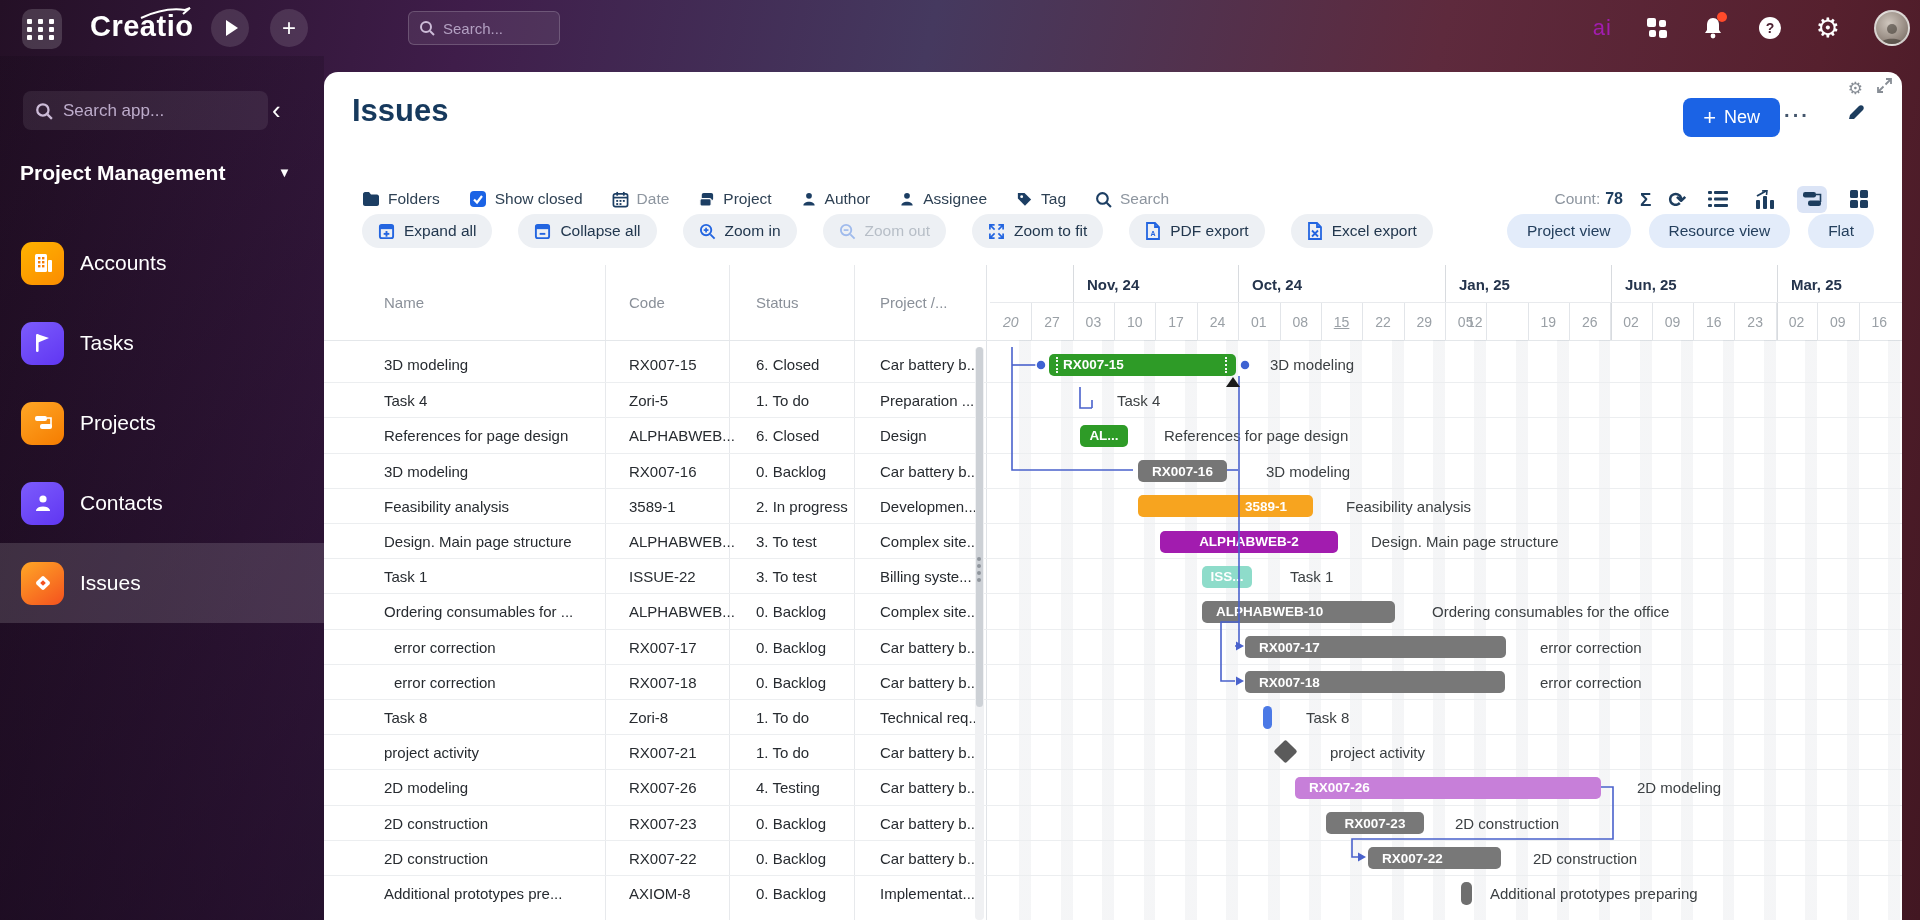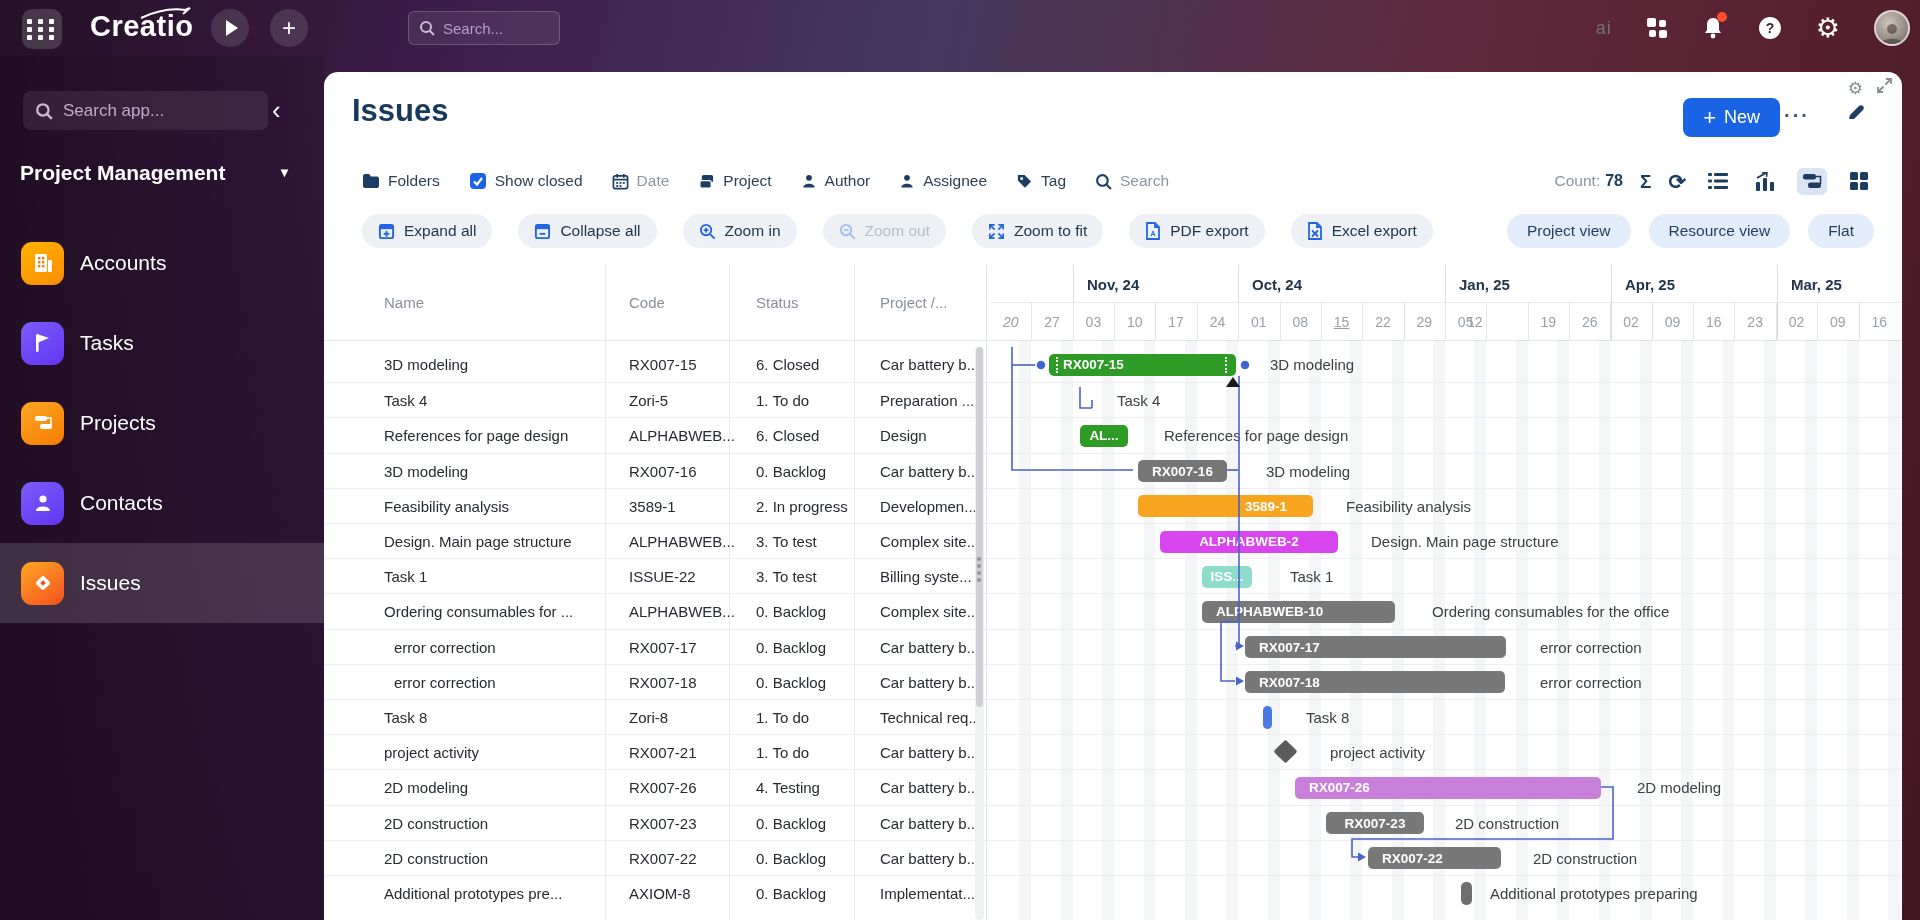--- a/index.html
+++ b/index.html
@@ -13,21 +13,21 @@
   .tb-grid { position:absolute; left:22px; top:9px; width:40px; height:40px; border-radius:10px; background:rgba(255,255,255,.16); display:grid; place-content:center; grid-template-columns:repeat(3,8px); gap:3px; cursor:pointer; }
   .tb-grid i { width:5px; height:5px; background:#fff; border-radius:1px; }
   .logo { position:absolute; left:90px; top:10px; color:#fff; font-size:29px; font-weight:600; letter-spacing:.5px; }
   .logo svg { position:absolute; right:2px; top:-4px; }
   .tb-circle { position:absolute; top:9px; width:38px; height:38px; border-radius:50%; background:rgba(255,255,255,.12); color:#fff; display:flex; align-items:center; justify-content:center; cursor:pointer; }
   .tb-play { left:211px; }
   .tb-play i { width:0; height:0; border-left:12px solid #fff; border-top:8px solid transparent; border-bottom:8px solid transparent; margin-left:4px; }
   .tb-plus { left:270px; font-size:24px; font-weight:400; }
   .tb-search { position:absolute; left:408px; top:11px; width:152px; height:34px; border-radius:6px; background:rgba(255,255,255,.08); border:1px solid rgba(255,255,255,.18); display:flex; align-items:center; padding:0 10px; gap:8px; color:#b3a0c2; font-size:15px; cursor:text; }
   .tb-right { position:absolute; right:10px; top:0; height:56px; display:flex; align-items:center; gap:34px; }
-  .tb-ai { color:#737373; font-size:18px; letter-spacing:1px; font-weight:500; cursor:pointer; }
+  .tb-ai { color:#a21caf; font-size:22px; letter-spacing:1px; font-weight:500; cursor:pointer; }
   .tb-ico { color:#fff; cursor:pointer; position:relative; display:flex; }
   .tb-bell-dot { position:absolute; right:-3px; top:-4px; width:10px; height:10px; border-radius:50%; background:#ff4b2b; }
   .avatar { width:36px; height:36px; border-radius:50%; background:radial-gradient(circle at 40% 35%,#cfc6bd,#8d8178 70%,#5f554d); border:2px solid rgba(255,255,255,.65); cursor:pointer; overflow:hidden; display:flex; align-items:flex-end; justify-content:center; }
   .avatar svg { opacity:.55; }
   
   .sidebar { position:absolute; left:0; top:56px; width:324px; height:864px; background:linear-gradient(180deg,rgba(12,4,16,.18),rgba(12,4,16,.5)); }
   .sb-search { position:absolute; left:23px; top:35px; width:245px; height:39px; border-radius:8px; background:rgba(255,255,255,.08); display:flex; align-items:center; padding:0 12px; gap:10px; color:#bdaccb; font-size:17px; cursor:text; }
   .sb-collapse { position:absolute; left:272px; top:40px; color:#fff; font-size:26px; line-height:28px; cursor:pointer; }
   .sb-title { position:absolute; left:20px; top:105px; color:#fff; font-size:21px; font-weight:700; cursor:pointer; }
   .sb-caret { position:absolute; left:278px; top:109px; color:#fff; font-size:13px; cursor:pointer; }
@@ -39,21 +39,21 @@
   
   .panel { position:absolute; left:324px; top:72px; width:1578px; height:848px; background:#fff; border-radius:14px 14px 0 0; }
   .pn-mini { position:absolute; top:6px; right:10px; display:flex; gap:14px; color:#878d95; }
   .pn-mini span { cursor:pointer; display:flex; }
   .pn-title { position:absolute; left:28px; top:21px; font-size:31px; font-weight:700; color:#16395d; }
   .btn-new { position:absolute; right:122px; top:26px; height:39px; padding:0 20px; border-radius:8px; background:#1b63e5; color:#fff; font-size:18px; font-weight:500; display:flex; align-items:center; gap:8px; cursor:pointer; }
   .btn-new b { font-size:22px; font-weight:400; }
   .pn-dots { position:absolute; right:92px; top:32px; color:#44566c; font-size:20px; letter-spacing:2px; font-weight:700; cursor:pointer; }
   .pn-pencil { position:absolute; right:36px; top:30px; cursor:pointer; display:flex; }
   
-  .filterbar { position:absolute; left:38px; top:93px; right:28px; height:32px; display:flex; align-items:center; }
+  .filterbar { position:absolute; left:38px; top:111px; right:28px; height:32px; display:flex; align-items:center; }
   .flt-item { display:flex; align-items:center; gap:8px; margin-right:29px; font-size:15.5px; color:#2e4154; font-weight:500; cursor:pointer; white-space:nowrap; }
   .flt-item.muted { color:#8d959f; }
   .flt-right { margin-left:auto; display:flex; align-items:center; gap:17px; }
   .flt-count { font-size:15.5px; color:#8d959f; cursor:default; }
   .flt-count b { color:#1d3d5e; font-weight:700; font-size:16px; margin-left:5px; }
   .flt-sym { color:#1d3d5e; font-size:19px; font-weight:700; cursor:pointer; line-height:1; }
   .view-ico { width:30px; height:27px; border-radius:6px; display:flex; align-items:center; justify-content:center; cursor:pointer; }
   .view-ico.active { background:#dbe4f6; }
   
   .toolbar2 { position:absolute; left:38px; top:142px; right:28px; height:34px; display:flex; align-items:center; gap:26px; }
@@ -473,21 +473,21 @@
   <div class="col-div" style="left:530px; height:655px;"></div>
   <div class="col-div" style="left:662px; height:655px; background:#e0e3e7;"></div>
 
   <div id="timeline">
       <div class="tl-month" style="left: 763px;">Nov, 24</div>
       <div class="tl-vdiv" style="left: 749px; top: 193px; height: 75px; background: rgb(216, 219, 223);"></div>
       <div class="tl-month" style="left: 928px;">Oct, 24</div>
       <div class="tl-vdiv" style="left: 914px; top: 193px; height: 75px; background: rgb(216, 219, 223);"></div>
       <div class="tl-month" style="left: 1135px;">Jan, 25</div>
       <div class="tl-vdiv" style="left: 1121px; top: 193px; height: 75px; background: rgb(216, 219, 223);"></div>
-      <div class="tl-month" style="left: 1301px;">Apr, 25</div>
+      <div class="tl-month" style="left: 1301px;">Jun, 25</div>
       <div class="tl-vdiv" style="left: 1287px; top: 193px; height: 75px; background: rgb(216, 219, 223);"></div>
       <div class="tl-month" style="left: 1467px;">Mar, 25</div>
       <div class="tl-vdiv" style="left: 1453px; top: 193px; height: 75px; background: rgb(216, 219, 223);"></div>
       <div class="tl-day" style="left: 666px; width: 41.36px; font-style: italic;">20</div>
       <div class="tl-day" style="left: 707.36px; width: 41.36px;">27</div>
       <div class="tl-vdiv" style="left: 707.36px; top: 231px; height: 37px;"></div>
       <div class="tl-day" style="left: 748.72px; width: 41.36px;">03</div>
       <div class="tl-vdiv" style="left: 748.72px; top: 231px; height: 37px;"></div>
       <div class="tl-day" style="left: 790.08px; width: 41.36px;">10</div>
       <div class="tl-vdiv" style="left: 790.08px; top: 231px; height: 37px;"></div>
@@ -581,21 +581,21 @@
         <div class="gbar right" style="left: 814px; width: 175px; background: rgb(247, 164, 31);">
           <span>3589-1</span>
         </div>
         <span class="glabel" style="left: 1022px;">Feasibility analysis</span>
       </div>
       <div class="grow" style="top: 176px;">
         <span class="cell" style="left:60px; width:210px;">Design. Main page structure</span>
         <span class="cell" style="left:305px; width:118px;">ALPHABWEB...</span>
         <span class="cell" style="left:432px; width:120px;">3. To test</span>
         <span class="cell" style="left:556px; width:100px;">Complex site...</span>
-        <div class="gbar center" style="left: 836px; width: 178px; background: #d946ef;">
+        <div class="gbar center" style="left: 836px; width: 178px; background: #a21caf;">
           <span>ALPHABWEB-2</span>
         </div>
         <span class="glabel" style="left: 1047px;">Design. Main page structure</span>
       </div>
       <div class="grow" style="top: 211.2px;">
         <span class="cell" style="left:60px; width:210px;">Task 1</span>
         <span class="cell" style="left:305px; width:118px;">ISSUE-22</span>
         <span class="cell" style="left:432px; width:120px;">3. To test</span>
         <span class="cell" style="left:556px; width:100px;">Billing syste...</span>
         <div class="gbar center" style="left: 878px; width: 50px; background: rgb(142, 220, 202);">

